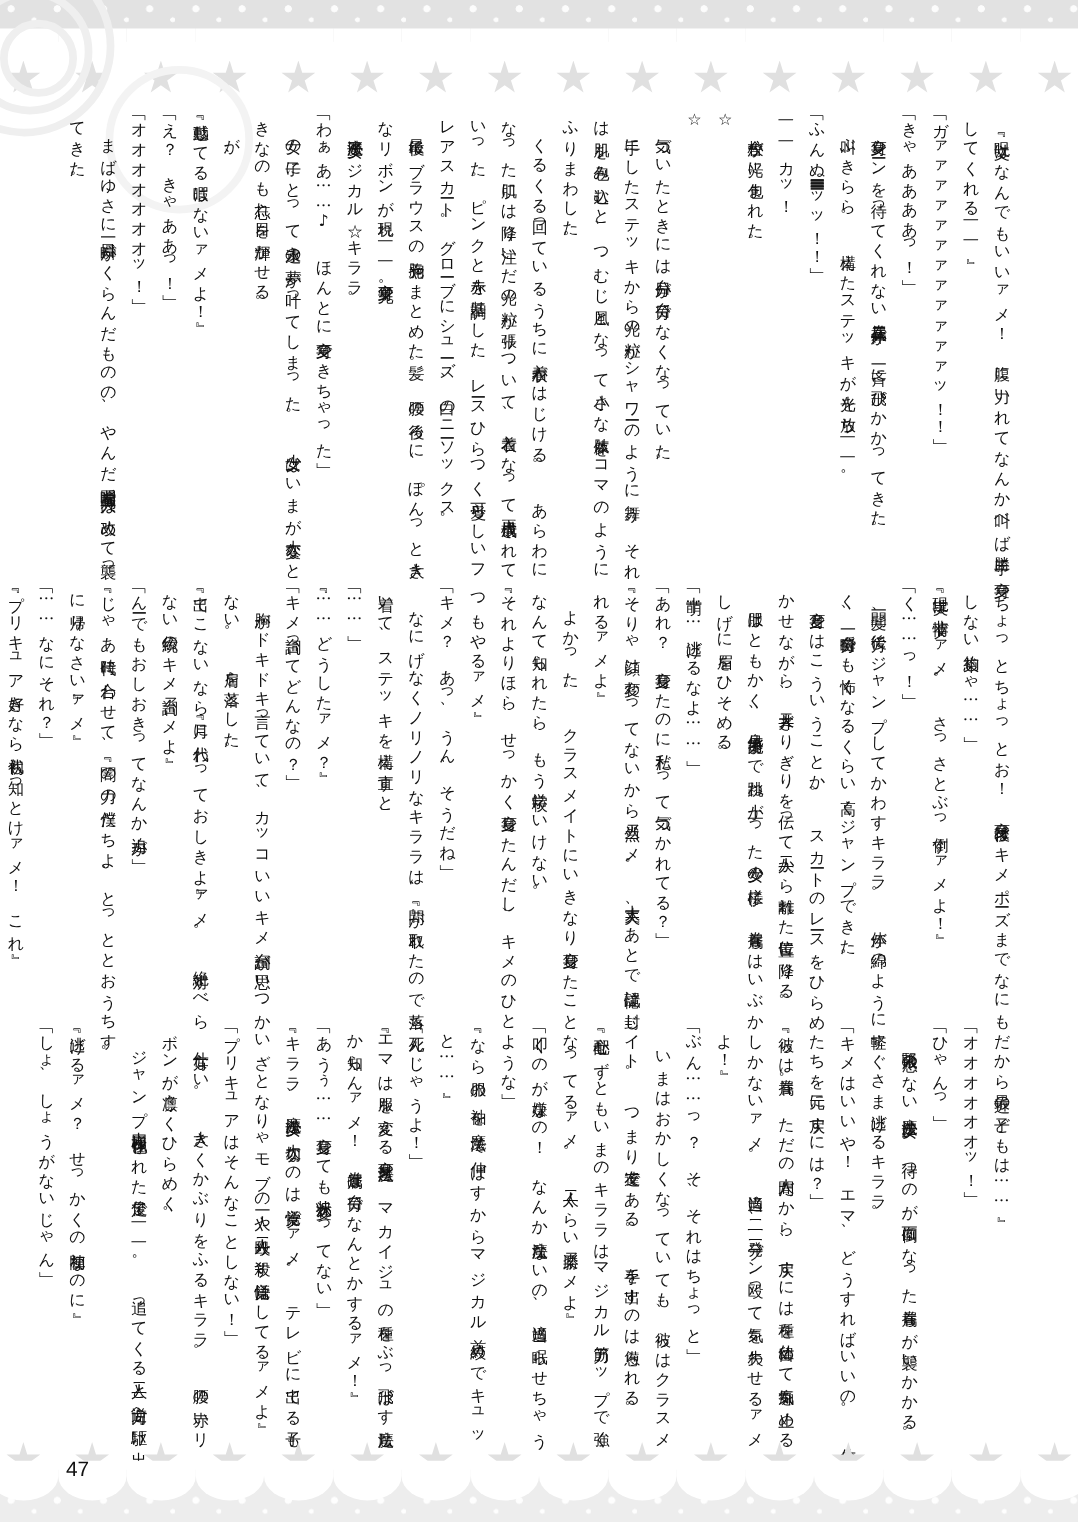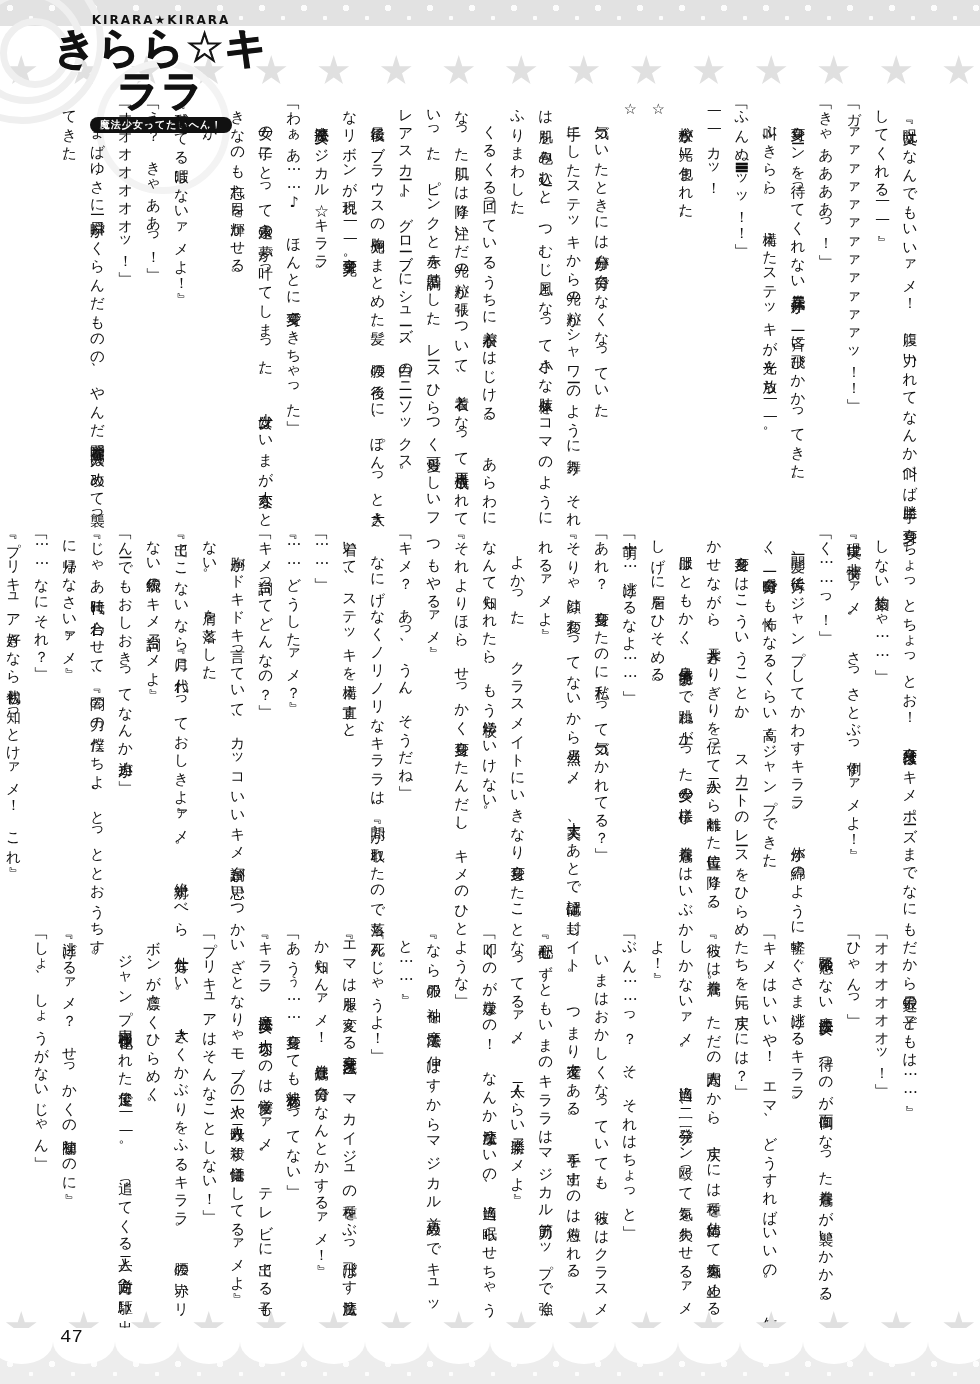--- a/index.html
+++ b/index.html
@@ -186,21 +186,21 @@
     display: block;
     text-indent: 0;
     letter-spacing: 10px;
   }
 
   
   .page-number {
     position: absolute;
     left: 60px;
     bottom: 36px;
-    font-family: Liberation Mono, monospace;
+    font-family: Liberation Sans, sans-serif;
     font-size: 19px;
     color: #111;
   }
 </style>
 </head>
 <body>
 
 <div class="page">
 
   <div class="deco-band deco-top">
@@ -274,25 +274,20 @@
           <div class="star-shape"></div>
         </div>
       </div>
   </div>
 
   <div class="side-swirl" style="left:-60px; top:-40px; width:150px; height:150px;"></div>
   <div class="side-swirl" style="left:-30px; top:-10px; width:100px; height:100px;"></div>
   <div class="side-swirl" style="left:0px; top:18px; width:56px; height:56px;"></div>
   <div class="side-swirl" style="left:96px; top:60px; width:120px; height:120px; border-color:#f3f3f3;"></div>
 
-  <div class="logo-block">
-    <div class="logo-romaji">KIRARA★KIRARA</div>
-    <div class="logo-main">きらら☆キララ</div>
-    <div class="logo-sub">魔法少女ってたいへん！</div>
-  </div>
 
   <div class="vblock" id="block-1">
     <span class="para">『呪文はなんでもいいァメ！　腹に力いれてなんか叫べば勝手に変身してくれる——』</span>
     <span class="para noindent">「ガァァァァァァァァァァァァッ！！」</span>
     <span class="para noindent">「きゃああああっ！」</span>
     <span class="para">変身シーンを待ってくれない眷属二体が、一斉に飛びかかってきた。</span>
     <span class="para">叫ぶきらら。　構えたステッキが光を放ち——。</span>
     <span class="para noindent">「ふんぬーーーーーーーッッ！！」</span>
     <span class="para noindent">——カッ！</span>
     <span class="para">校舎が光に包まれた。</span>

